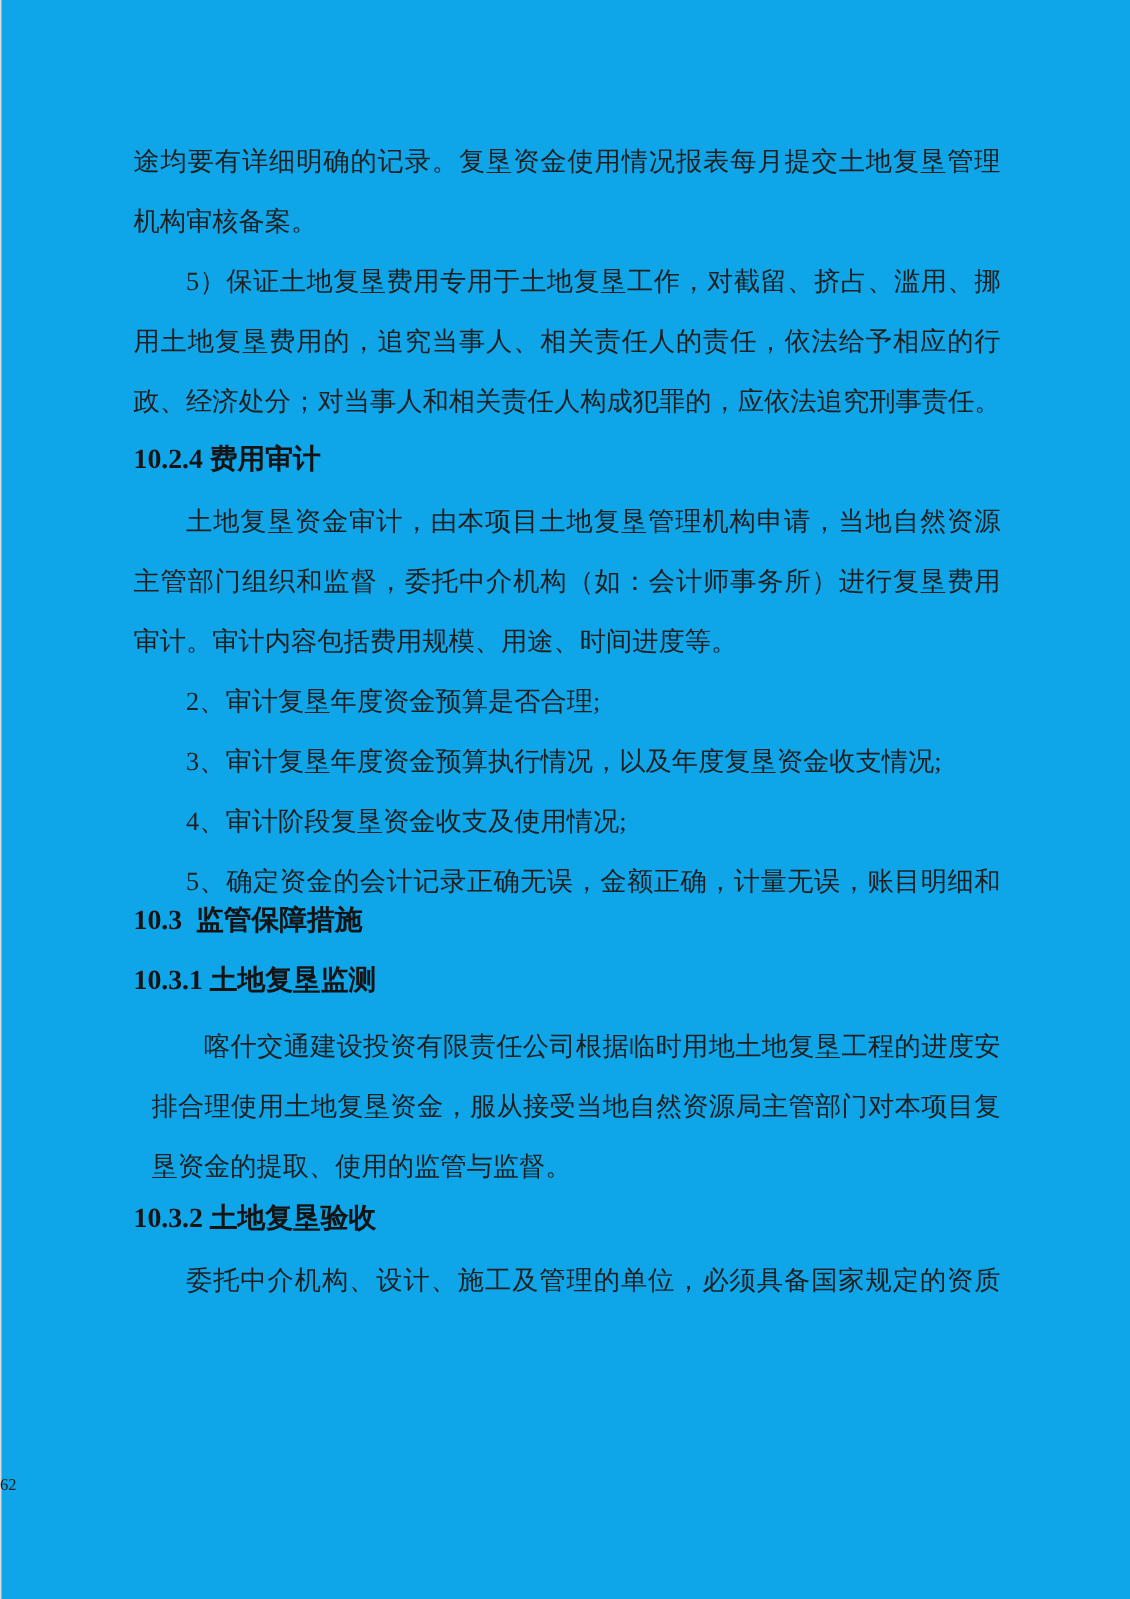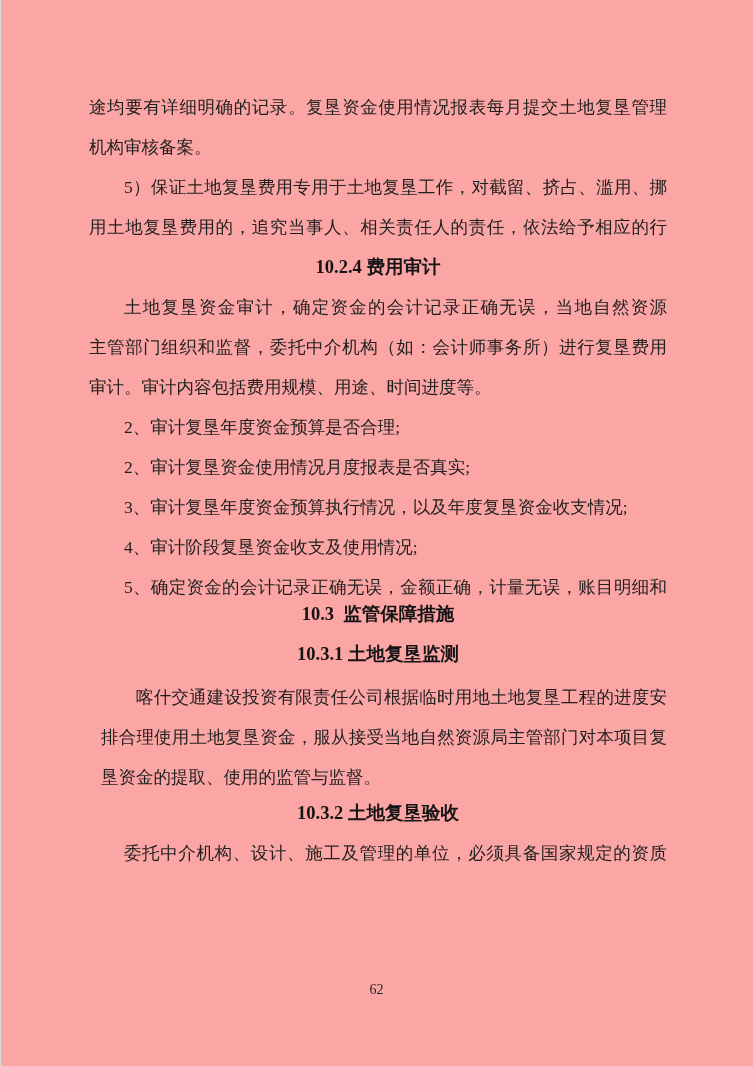--- a/index.html
+++ b/index.html
@@ -1,21 +1,21 @@
 <!DOCTYPE html>
 <html><head>
 <meta charset="utf-8">
 <style>
   * { margin: 0; padding: 0; box-sizing: border-box; }
   html, body { background: #ffffff; }
   .page {
     position: relative;
     width: 753px;
     height: 1066px;
-    background: #fca5a5;
+    background: #0ea5e9;
     overflow: hidden;
     font-family: "Liberation Serif", "DejaVu Serif", serif;
     color: #1f1f1f;
   }
   .left-edge {
     position: absolute;
     left: 0; top: 0;
     width: 1px; height: 1066px;
     background: #dcdcdc;
   }
@@ -40,67 +40,64 @@
     text-align-last: justify;
   }
   .line.indent { padding-left: 35px; }
   .heading {
     height: 40px;
     line-height: 40px;
     font-size: 18.5px;
     font-weight: bold;
     color: #141414;
     white-space: pre;
-    text-align: center;
   }
   .h-offset-up-13 { margin-top: -13px; }
   .h-offset-up-4 { margin-top: -4px; }
   .p-offset-down-3 { margin-top: 3px; margin-left: 12px; }
   .page-number {
     position: absolute;
     top: 981px;
     left: 0;
     width: 100%;
-    text-align: center;
-    font-size: 14px;
+    text-align: left;
+    font-size: 11px;
     line-height: 18px;
     color: #232323;
   }
 </style>
 </head>
 <body>
 
 <div class="page">
   <div class="left-edge"></div>
 
   <main class="content">
 
     <div class="block para">
       <div class="line fill">途均要有详细明确的记录。复垦资金使用情况报表每月提交土地复垦管理</div>
       <div class="line">机构审核备案。</div>
     </div>
 
     <div class="block para">
       <div class="line fill indent">5）保证土地复垦费用专用于土地复垦工作，对截留、挤占、滥用、挪</div>
       <div class="line fill">用土地复垦费用的，追究当事人、相关责任人的责任，依法给予相应的行</div>
+      <div class="line fill">政、经济处分；对当事人和相关责任人构成犯罪的，应依法追究刑事责任。</div>
     </div>
 
     <h3 class="block heading">10.2.4 费用审计</h3>
 
     <div class="block para">
-      <div class="line fill indent">土地复垦资金审计，确定资金的会计记录正确无误，当地自然资源</div>
+      <div class="line fill indent">土地复垦资金审计，由本项目土地复垦管理机构申请，当地自然资源</div>
       <div class="line fill">主管部门组织和监督，委托中介机构（如：会计师事务所）进行复垦费用</div>
       <div class="line">审计。审计内容包括费用规模、用途、时间进度等。</div>
     </div>
 
     <div class="block">
       <div class="line indent">2、审计复垦年度资金预算是否合理;</div>
-    </div>
-    <div class="block">
-      <div class="line indent">2、审计复垦资金使用情况月度报表是否真实;</div>
     </div>
     <div class="block">
       <div class="line indent">3、审计复垦年度资金预算执行情况，以及年度复垦资金收支情况;</div>
     </div>
     <div class="block">
       <div class="line indent">4、审计阶段复垦资金收支及使用情况;</div>
     </div>
 
     <div class="block para">
       <div class="line fill indent">5、确定资金的会计记录正确无误，金额正确，计量无误，账目明细和</div>

